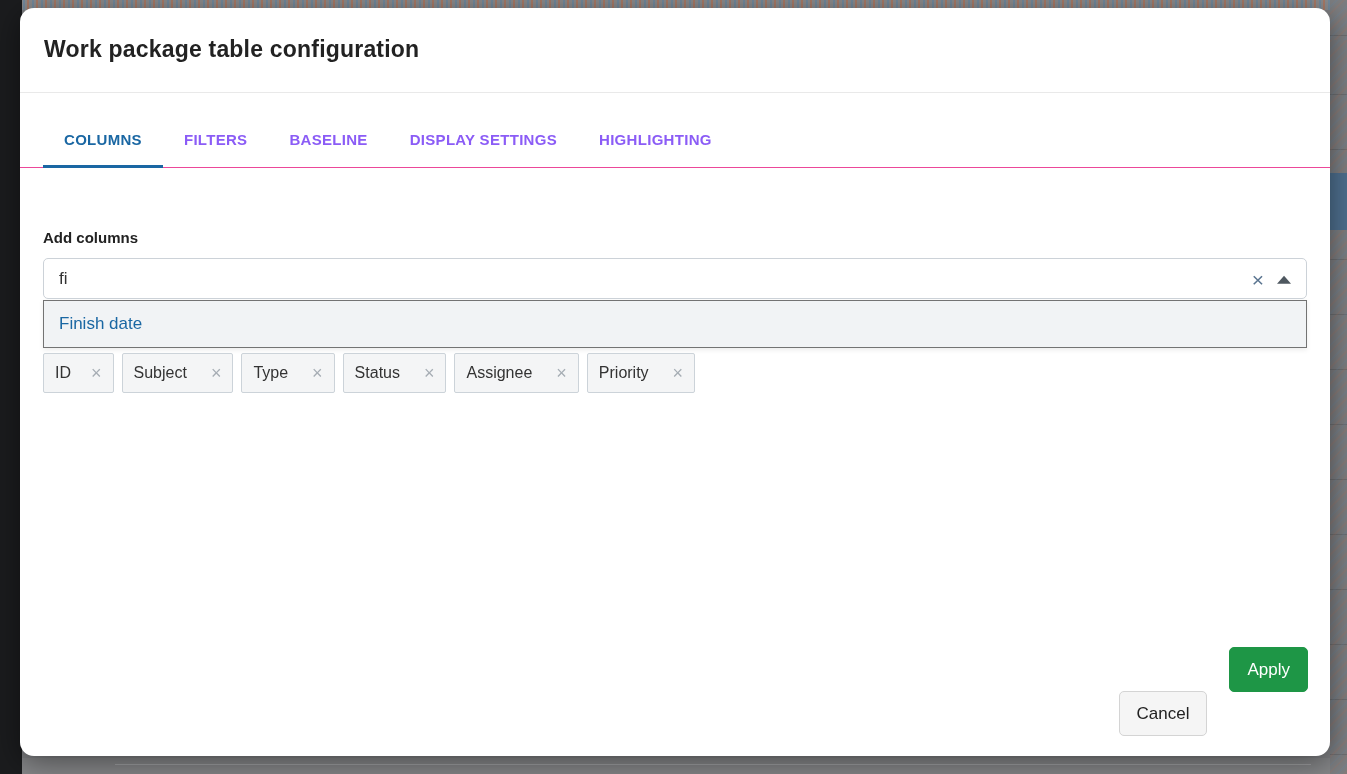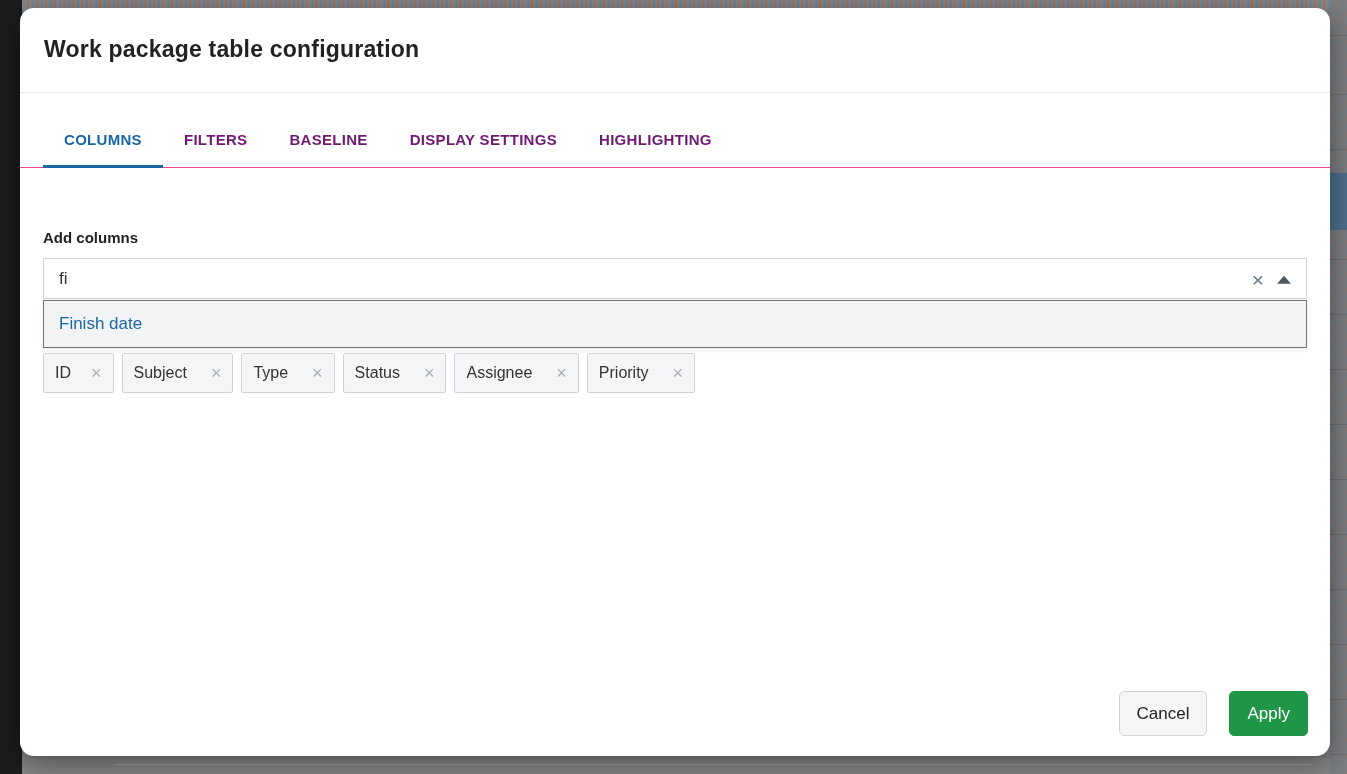--- a/index.html
+++ b/index.html
@@ -55,35 +55,35 @@
     font-size:23px; font-weight:700; color:#222; letter-spacing:.2px;
   }
 
   .tabs {
     display:flex; height:75px; padding:0 23px;
     border-bottom:1px solid #ec4899;
   }
   .tab {
     position:relative; display:flex; align-items:center;
     padding:18px 21px 0; font-size:15px; font-weight:700;
-    letter-spacing:.3px; color:#701a75; cursor:pointer; text-transform:uppercase;
+    letter-spacing:.3px; color:#8b5cf6; cursor:pointer; text-transform:uppercase;
   }
   .tab.active { color:var(--accent-blue,#1A67A3); }
   .tab.active::after {
     content:""; position:absolute; left:0; right:0; bottom:-1px; height:3px;
     background:var(--accent-blue,#1A67A3);
   }
 
   .content { padding:0 23px; }
   .field-label {
     margin-top:61px; font-size:15px; font-weight:700; color:#222;
   }
   .select-box {
     position:relative; margin-top:12px; height:41px;
-    border:1px solid #ccd2d8; border-radius:0; background:#fff;
+    border:1px solid #ccd2d8; border-radius:5px; background:#fff;
     display:flex; align-items:flex-end;
   }
   .select-box input {
     flex:1; height:100%; border:none; outline:none; background:transparent;
     padding:0 70px 0 15px; font-size:17px; color:#333;
     font-family:"Liberation Sans", sans-serif;
   }
   .clear-icon {
     position:absolute; right:42px; top:50%; transform:translateY(-50%);
     font-size:21px; line-height:1; color:#5b7590; cursor:pointer;
@@ -114,21 +114,21 @@
   .chip-remove { color:#a6adb4; font-size:18px; line-height:1; cursor:pointer; }
 
   .footer {
     position:absolute; right:22px; bottom:20px; display:flex; gap:22px;
   }
   .btn {
     height:45px; padding:0 17px; font-size:17px; border-radius:5px;
     font-family:"Liberation Sans", sans-serif; cursor:pointer;
   }
   .btn-cancel {
-    background:#f5f5f5; border:1px solid #d4d4d4; color:#222;
+    background:#f5f5f5; border:1px solid #d4d4d4; color:#222;margin-top:44px;
   }
   .btn-apply {
     background:var(--apply-green,#1E9646); border:1px solid var(--apply-green,#1E9646);
     color:#fff;
   }
 </style>
 </head>
 <body>
 
 <div>

